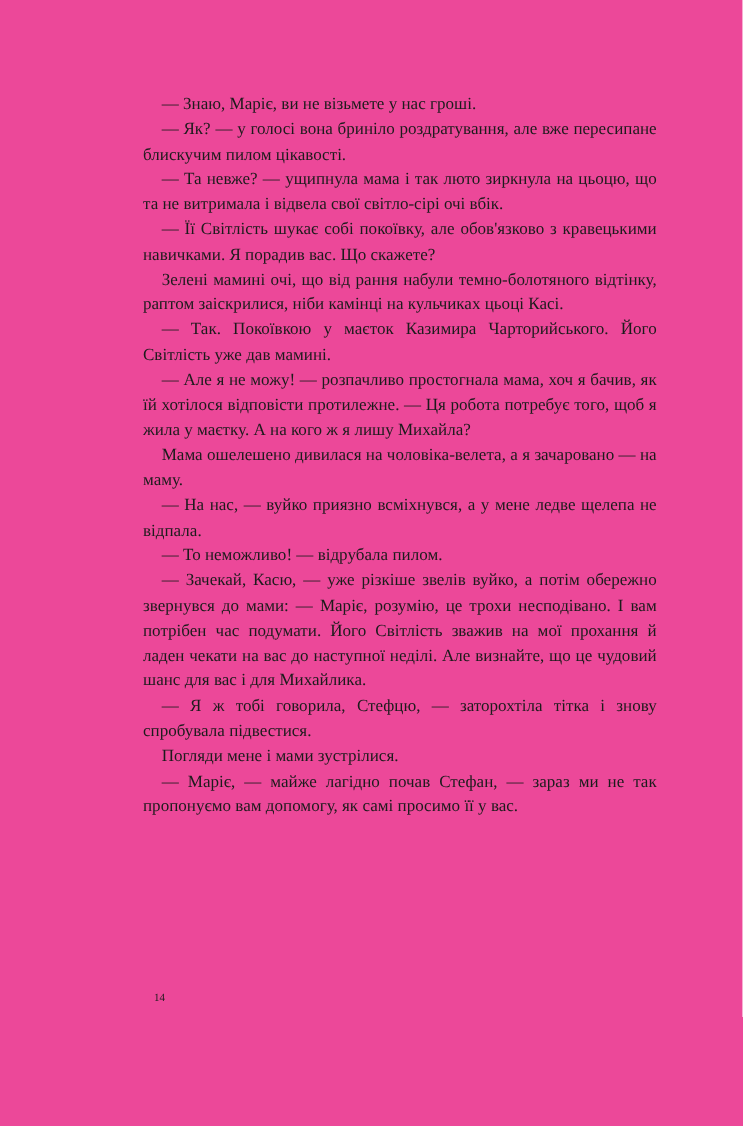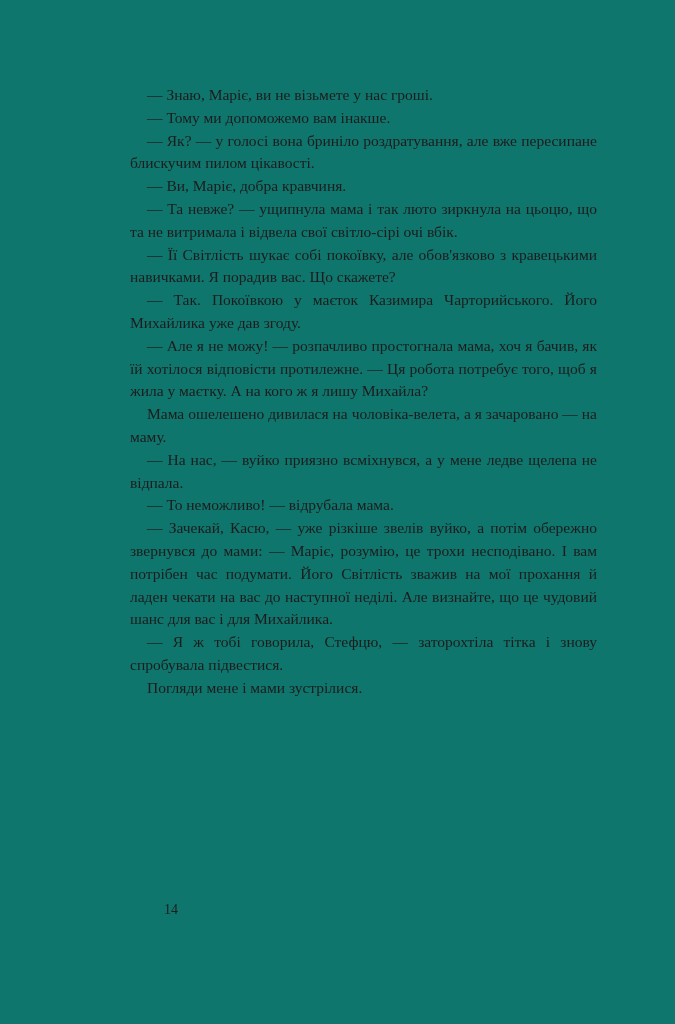--- a/index.html
+++ b/index.html
@@ -4,61 +4,61 @@
 <style>
   html, body {
     margin: 0;
     padding: 0;
     background: #ffffff;
   }
   .page {
     position: relative;
     width: 675px;
     height: 1024px;
-    background: #0f766e;
+    background: #ec4899;
     overflow: hidden;
     font-family: "Liberation Serif", "DejaVu Serif", serif;
     color: #1c1c1c;
   }
   .text-block {
     position: absolute;
     left: 130px;
     top: 84px;
     width: 467px;
     font-size: 15.5px;
     line-height: 22.8px;
     text-align: justify;
   }
   .para {
     margin: 0;
     padding: 0;
     text-indent: 17px;
   }
   .page-number {
     position: absolute;
-    left: 164px;
+    left: 140px;
     top: 902px;
-    font-size: 14px;
+    font-size: 10px;
     color: #1c1c1c;
   }
 </style>
 </head>
 <body>
 
 <div class="page">
   <main class="text-block" id="paragraphs">
       <p class="para">— Знаю, Маріє, ви не візьмете у нас гроші.</p>
-      <p class="para">— Тому ми допоможемо вам інакше.</p>
       <p class="para">— Як? — у голосі вона бриніло роздратування, але вже пересипане блискучим пилом цікавості.</p>
-      <p class="para">— Ви, Маріє, добра кравчиня.</p>
       <p class="para">— Та невже? — ущипнула мама і так люто зиркнула на цьоцю, що та не витримала і відвела свої світло-сірі очі вбік.</p>
       <p class="para">— Її Світлість шукає собі покоївку, але обов'язково з кравецькими навичками. Я порадив вас. Що скажете?</p>
-      <p class="para">— Так. Покоївкою у маєток Казимира Чарторийського. Його Михайлика уже дав згоду.</p>
+      <p class="para">Зелені мамині очі, що від рання набули темно-болотяного відтінку, раптом заіскрилися, ніби камінці на кульчиках цьоці Касі.</p>
+      <p class="para">— Так. Покоївкою у маєток Казимира Чарторийського. Його Світлість уже дав мамині.</p>
       <p class="para">— Але я не можу! — розпачливо простогнала мама, хоч я бачив, як їй хотілося відповісти протилежне. — Ця робота потребує того, щоб я жила у маєтку. А на кого ж я лишу Михайла?</p>
       <p class="para">Мама ошелешено дивилася на чоловіка-велета, а я зачаровано — на маму.</p>
       <p class="para">— На нас, — вуйко приязно всміхнувся, а у мене ледве щелепа не відпала.</p>
-      <p class="para">— То неможливо! — відрубала мама.</p>
+      <p class="para">— То неможливо! — відрубала пилом.</p>
       <p class="para">— Зачекай, Касю, — уже різкіше звелів вуйко, а потім обережно звернувся до мами: — Маріє, розумію, це трохи несподівано. І вам потрібен час подумати. Його Світлість зважив на мої прохання й ладен чекати на вас до наступної неділі. Але визнайте, що це чудовий шанс для вас і для Михайлика.</p>
       <p class="para">— Я ж тобі говорила, Стефцю, — заторохтіла тітка і знову спробувала підвестися.</p>
       <p class="para">Погляди мене і мами зустрілися.</p>
+      <p class="para">— Маріє, — майже лагідно почав Стефан, — зараз ми не так пропонуємо вам допомогу, як самі просимо її у вас.</p>
     </main>
   <div class="page-number">14</div>
 </div>
 
 </body></html>

